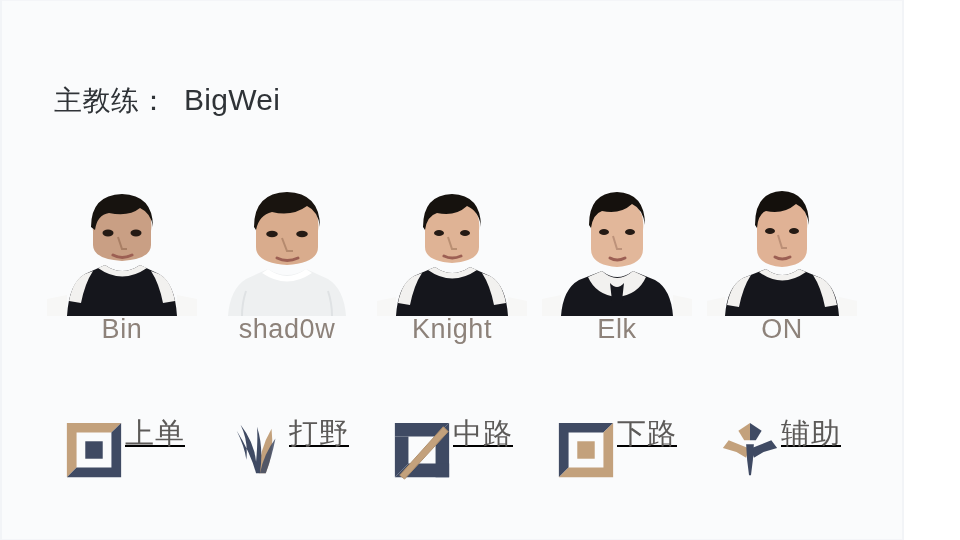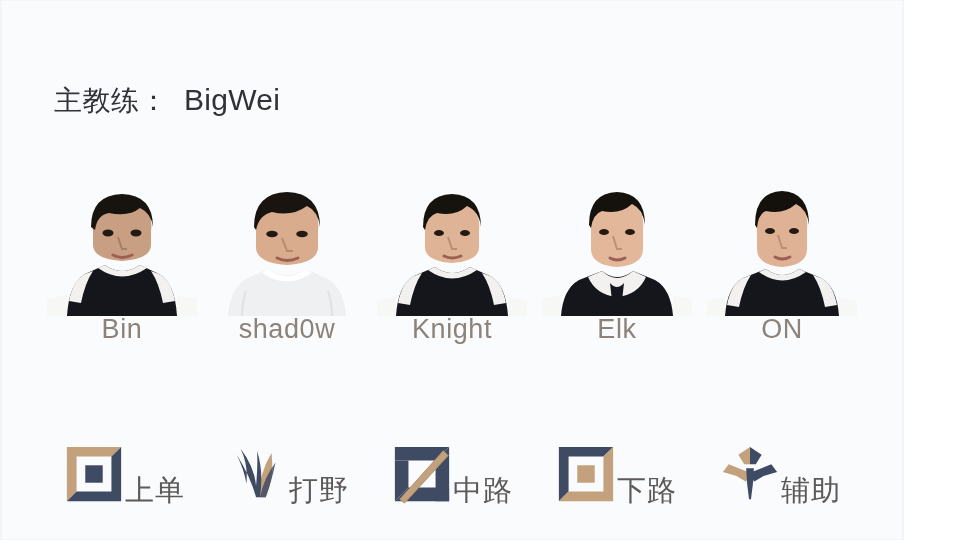--- a/index.html
+++ b/index.html
@@ -89,22 +89,23 @@
     top: 418px; left: 0; right: 0;
     height: 86px;
     display: flex;
     justify-content: space-between;
     padding: 0 40px;
     box-sizing: border-box;
   }
   .role {
     width: 166px;
     display: flex;
-    align-items: flex-end;
+    align-items: flex-start;
     justify-content: center;
+    text-decoration: underline;
   }
   .role-icon {
     width: 62px; height: 62px;
     flex: 0 0 62px;
     display: block;
   }
   .role-label {
     font-family: "DejaVu Sans", "Liberation Sans", sans-serif;
     font-size: 29px;
     color: #5c5a58;

